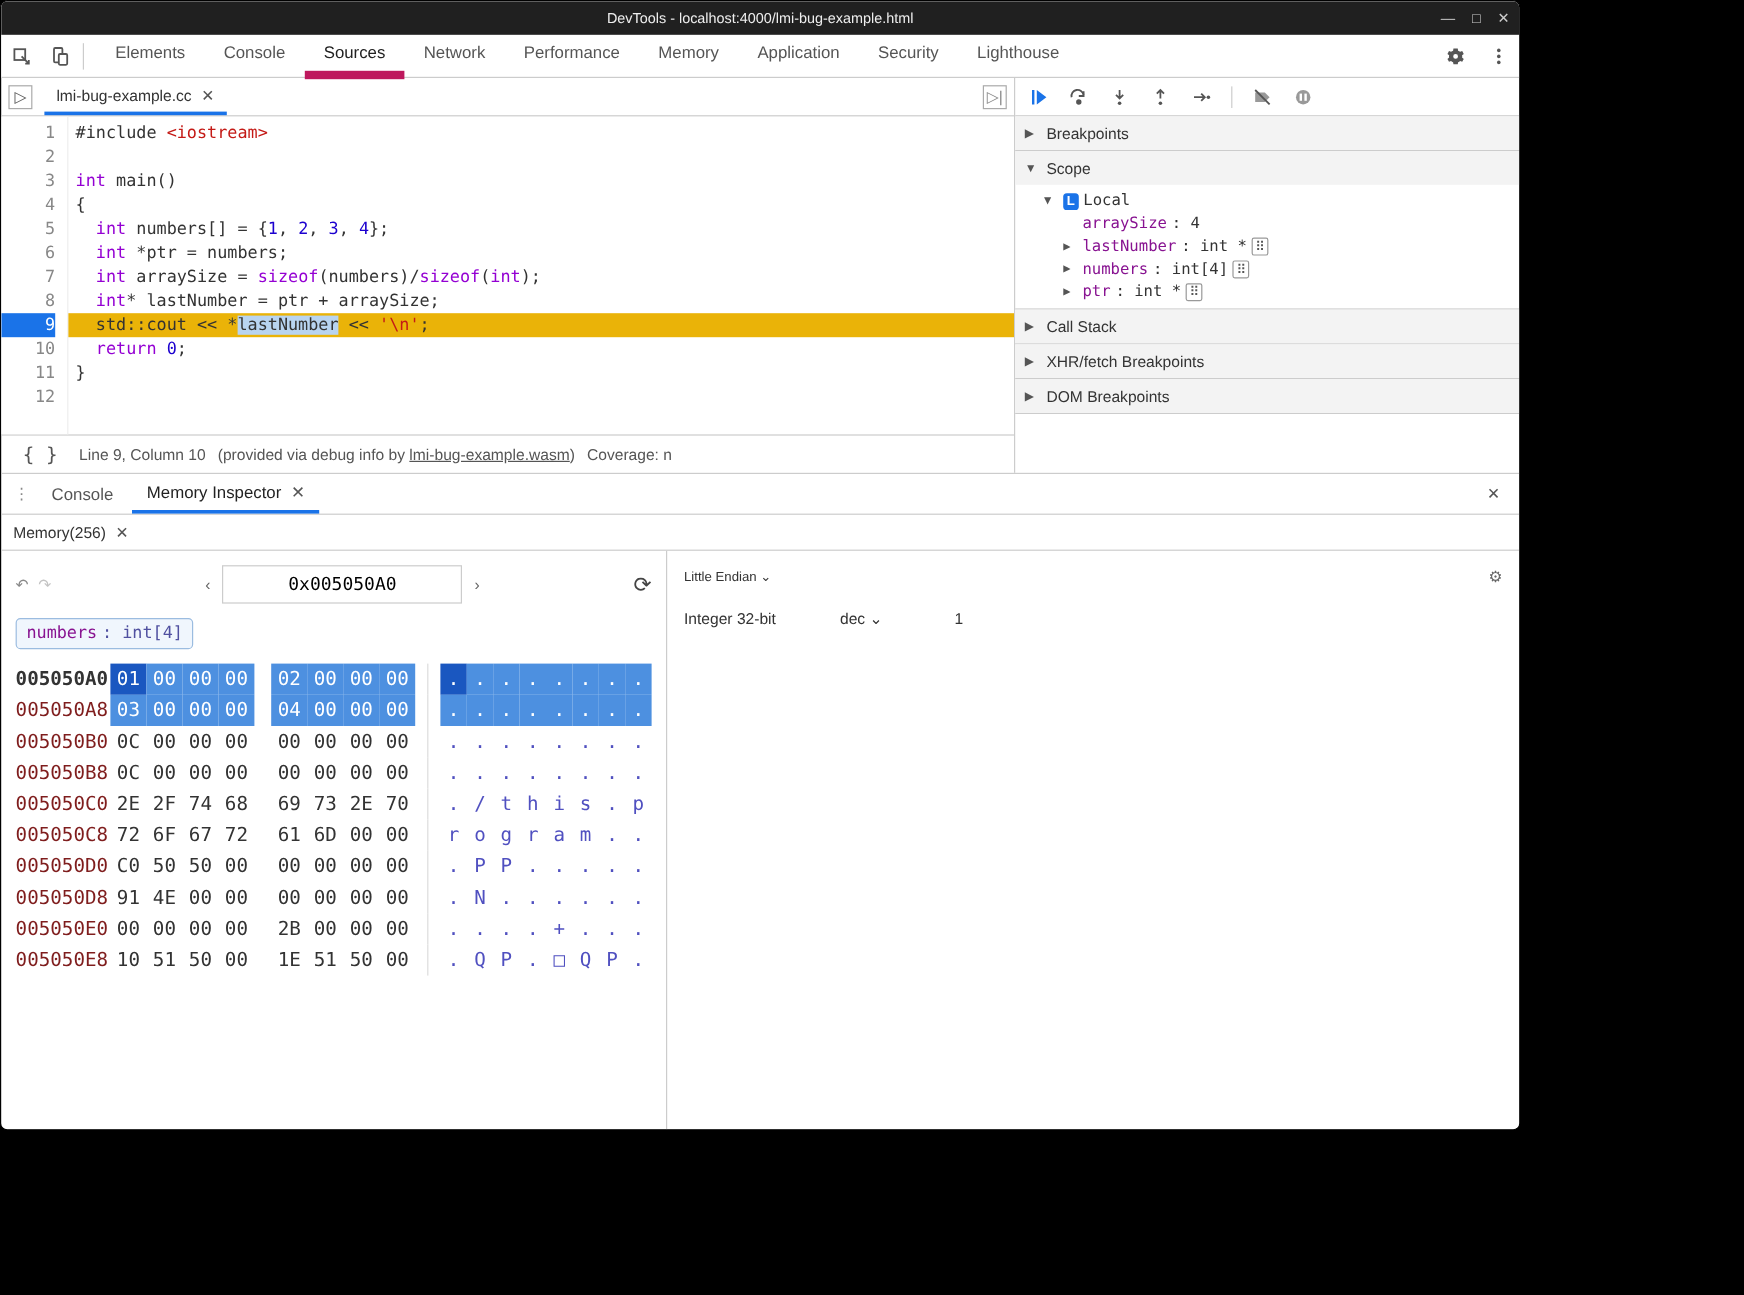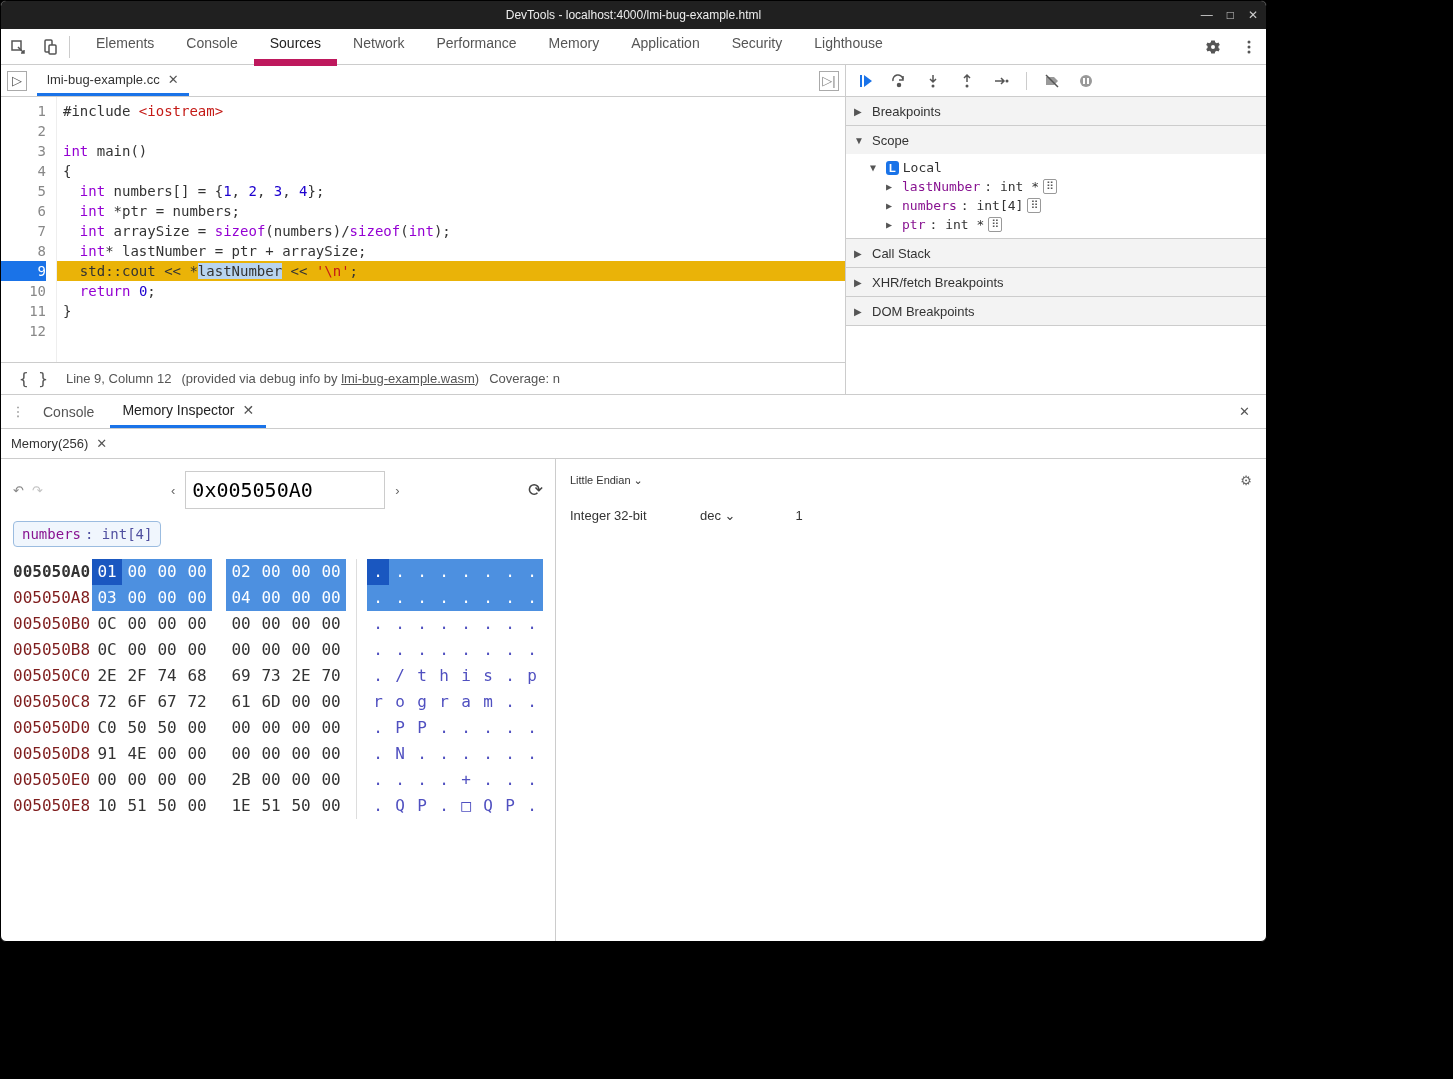--- a/index.html
+++ b/index.html
@@ -57,21 +57,21 @@
 .drawer-tabs{height:34px;border-bottom:1px solid #ccc;display:flex;align-items:center;padding:0 8px;gap:4px}
 .drawer-tab{padding:7px 12px;font-size:14px;color:#555;cursor:pointer;display:flex;align-items:center;gap:8px}
 .drawer-tab.active{border-bottom:3px solid #1a73e8;color:#222}
 .drawer-tabs .spacer{flex:1}
 .mem-tabs{height:30px;border-bottom:1px solid #ccc;display:flex;align-items:center;padding:0 10px}
 .mem-tab{display:flex;align-items:center;gap:8px;font-size:13px}
 .mem-content{flex:1;display:flex}
 .hex-pane{width:555px;border-right:1px solid #ccc;padding:12px;display:flex;flex-direction:column}
 .hex-toolbar{display:flex;align-items:center;gap:10px;margin-bottom:12px}
 .hex-toolbar .nav-arrows{color:#888;display:flex;gap:8px}
-.addr-input{flex:1;font-family:monospace;font-size:20px;padding:6px;border:1px solid #ccc;max-width:200px}
+.addr-input{flex:1;text-align:center;font-family:monospace;font-size:15px;padding:6px;border:1px solid #ccc;max-width:200px}
 .hex-toolbar .grow{flex:1}
 .chip{display:inline-flex;align-items:center;border:1px solid #9bbce0;background:#f0f6fd;border-radius:4px;padding:4px 8px;font-family:monospace;font-size:14px;margin-bottom:12px;width:fit-content}
 .chip .var-name{color:#881391}
 .chip .var-type{color:#5050a0;margin-left:4px}
 .hex-grid{font-family:Menlo,Consolas,monospace;font-size:16px;line-height:26px}
 .hex-row{display:flex}
 .hex-addr{width:80px;color:#7f1d1d}
 .hex-addr.bold{color:#333;font-weight:bold}
 .hex-bytes{display:flex}
 .hex-byte{width:30px;text-align:center}
@@ -169,21 +169,21 @@
               <div class="ln">8</div>
               <div class="ln hl">9</div>
               <div class="ln">10</div>
               <div class="ln">11</div>
               <div class="ln">12</div>
             </div>
           <div class="code" id="code"><div class="line">#include <span class="str">&lt;iostream&gt;</span></div><div class="line"></div><div class="line"><span class="kw">int</span> main()</div><div class="line">{</div><div class="line">  <span class="kw">int</span> numbers[] = {<span class="num">1</span>, <span class="num">2</span>, <span class="num">3</span>, <span class="num">4</span>};</div><div class="line">  <span class="kw">int</span> *ptr = numbers;</div><div class="line">  <span class="kw">int</span> arraySize = <span class="kw">sizeof</span>(numbers)/<span class="kw">sizeof</span>(<span class="kw">int</span>);</div><div class="line">  <span class="kw">int</span>* lastNumber = ptr + arraySize;</div><div class="line hl">  std::cout &lt;&lt; *<span class="sel">lastNumber</span> &lt;&lt; <span class="str">'\n'</span>;</div><div class="line">  <span class="kw">return</span> <span class="num">0</span>;</div><div class="line">}</div><div class="line"></div></div>
         </div>
         <div class="status-line">
           <span class="curly">{ }</span>
-          <span>Line 9, Column 12</span>
+          <span>Line 9, Column 10</span>
           <span>
             <span>(provided via debug info by </span><a href="#">lmi-bug-example.wasm</a><span>)</span>
           </span>
           <span>Coverage: n</span>
         </div>
       </div>
 
       <div class="scope-pane">
         <div class="dbg-toolbar">
           <span class="icon blue">
@@ -242,20 +242,25 @@
               <span class="chevron">▼</span>
               <span>Scope</span>
             </div>
           <div class="tree">
             <div class="tree-row indent1">
                 <span class="chevron">▼</span>
                 <span class="local-badge">L</span> 
                 <span>Local</span>
               </div>
             <div id="scope-vars">
+                <div class="tree-row indent2">
+                  <span class="chevron"></span>
+                  <span class="var-name">arraySize</span>
+                  <span class="var-val">: 4</span>
+                </div>
                 <div class="tree-row indent2">
                   <span class="chevron">▶</span>
                   <span class="var-name">lastNumber</span>
                   <span class="var-val">: int *</span> 
                   <span class="mem-icon">⠿</span>
                 </div>
                 <div class="tree-row indent2">
                   <span class="chevron">▶</span>
                   <span class="var-name">numbers</span>
                   <span class="var-val">: int[4]</span> 

